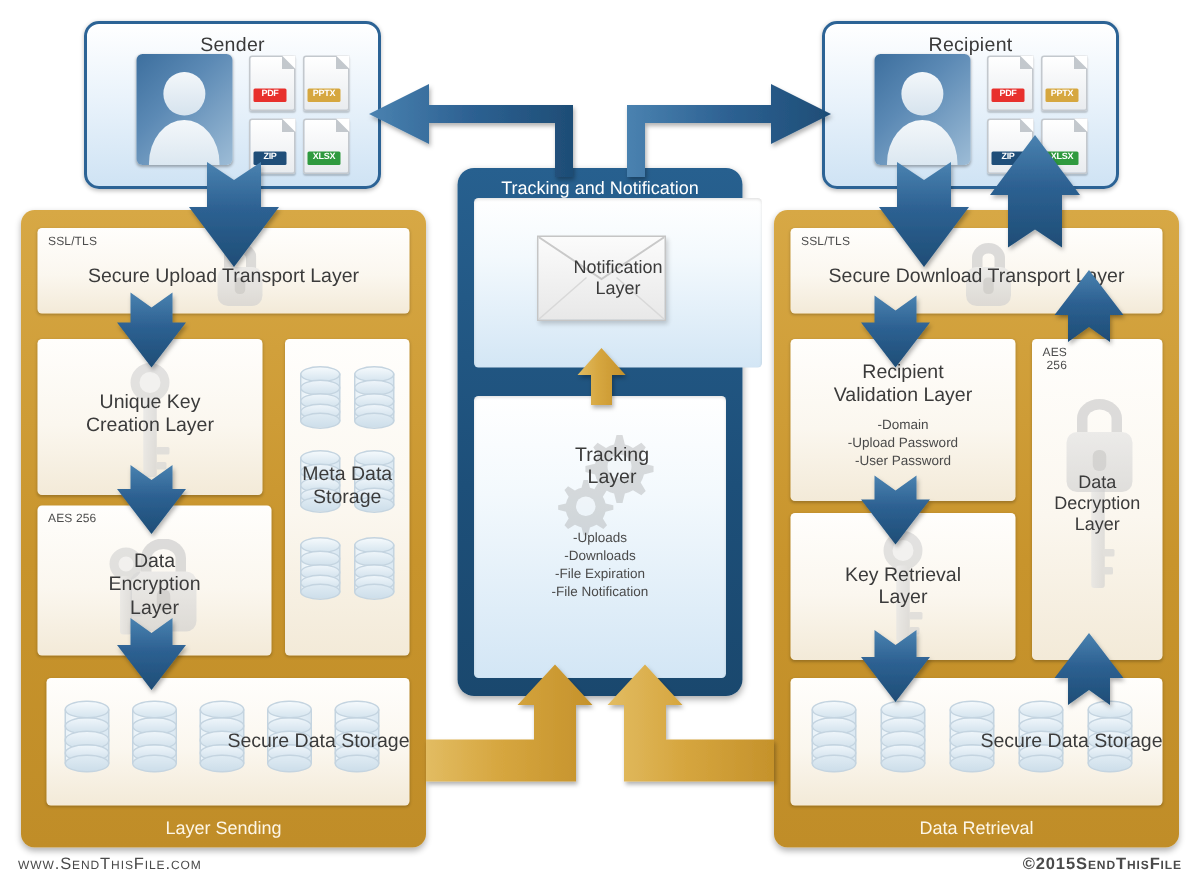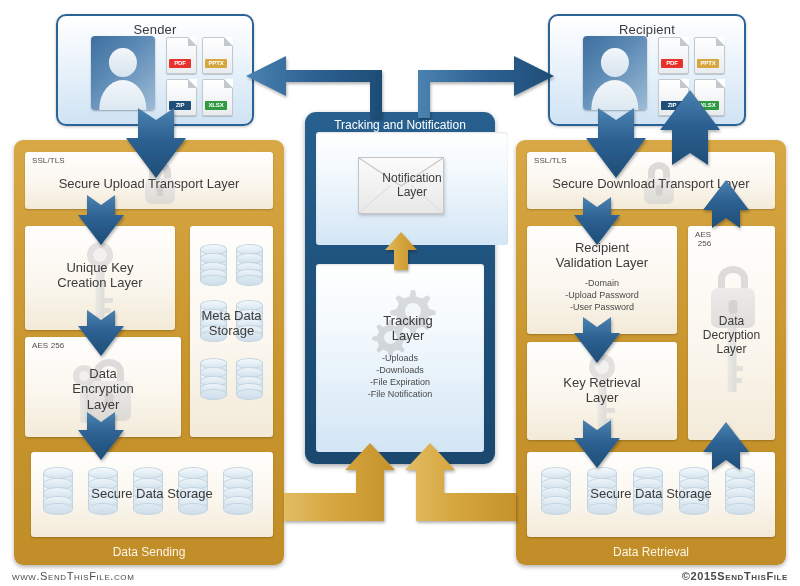--- a/index.html
+++ b/index.html
@@ -159,21 +159,21 @@
   .footer-left{
     position:absolute;left:12px;bottom:4px;font-size:11px;color:#4a4a4a;
     font-variant:small-caps;letter-spacing:.6px;font-weight:normal;
   }
   .footer-right{
     position:absolute;right:12px;bottom:4px;font-size:11px;color:#4a4a4a;
     font-variant:small-caps;letter-spacing:.6px;font-weight:bold;
   }
   .sdslabel{
     position:absolute;font-size:13px;color:#3b3b3b;z-index:4;
-    left:0;right:0;text-align:center;
+    left:0;right:0;text-align:right;
   }
 </style>
 </head>
 <body>
 
 <div class="stage">
 
   <svg class="arrowsvg" viewBox="0 0 800 586">
     <defs>
       <linearGradient id="blueGrad" x1="0" y1="0" x2="0" y2="1">
@@ -299,21 +299,21 @@
       <div class="fileicon">
         <div class="tag" style="background:#1f4e79;">ZIP</div>
       </div>
       <div class="fileicon">
         <div class="tag" style="background:#2f9a3f;">XLSX</div>
       </div>
     </div>
   </div>
 
   <div class="goldpanel" style="left:14px;top:140px;width:270px;height:425px;">
-    <div class="goldpanel-label">Data Sending</div>
+    <div class="goldpanel-label">Layer Sending</div>
   </div>
 
   <div class="cream" style="left:25px;top:152px;width:248px;height:57px;">
     <div class="cream-tag">SSL/TLS</div>
     <div class="ico lock" style="left:120px;top:10px;width:30px;height:42px;">
       <div class="shackle" style="width:22px;height:20px;"></div>
       <div class="bodyb" style="height:26px;"></div>
       <div class="kh" style="bottom:8px;width:7px;height:11px;border-radius:3px;"></div>
     </div>
     <div class="layer-title" style="top:24px;">Secure Upload Transport Layer</div>
@@ -559,21 +559,21 @@
         <path d="M25,34 l3,0 l1.3,5.2 a15,15 0 0 1 4.4,1.8 l4.6,-2.8 l2.4,2.4 l-2.8,4.6
                  a15,15 0 0 1 1.8,4.4 l5.2,1.3 l0,3 l-5.2,1.3 a15,15 0 0 1 -1.8,4.4
                  l2.8,4.6 l-2.4,2.4 l-4.6,-2.8 a15,15 0 0 1 -4.4,1.8 l-1.3,5.2 l-3,0
                  l-1.3,-5.2 a15,15 0 0 1 -4.4,-1.8 l-4.6,2.8 l-2.4,-2.4 l2.8,-4.6
                  a15,15 0 0 1 -1.8,-4.4 l-5.2,-1.3 l0,-3 l5.2,-1.3 a15,15 0 0 1 1.8,-4.4
                  l-2.8,-4.6 l2.4,-2.4 l4.6,2.8 a15,15 0 0 1 4.4,-1.8 Z"></path>
       </g>
       <circle cx="49" cy="25" r="8" fill="#e9eef3"></circle>
       <circle cx="26.5" cy="51.5" r="6.5" fill="#e9eef3"></circle>
     </svg>
-    <div class="layer-title" style="top:49px;padding-left:16px;">Tracking<br>Layer</div>
+    <div class="layer-title" style="top:31px;padding-left:16px;">Tracking<br>Layer</div>
     <div class="layer-sub" style="top:88px;">
       <span>-Uploads</span>
       <span>-Downloads</span>
       <span>-File Expiration</span>
       <span>-File Notification</span>
     </div>
   </div>
 
   <div class="footer-left">www.SendThisFile.com</div>
   <div class="footer-right">©2015SendThisFile</div>

